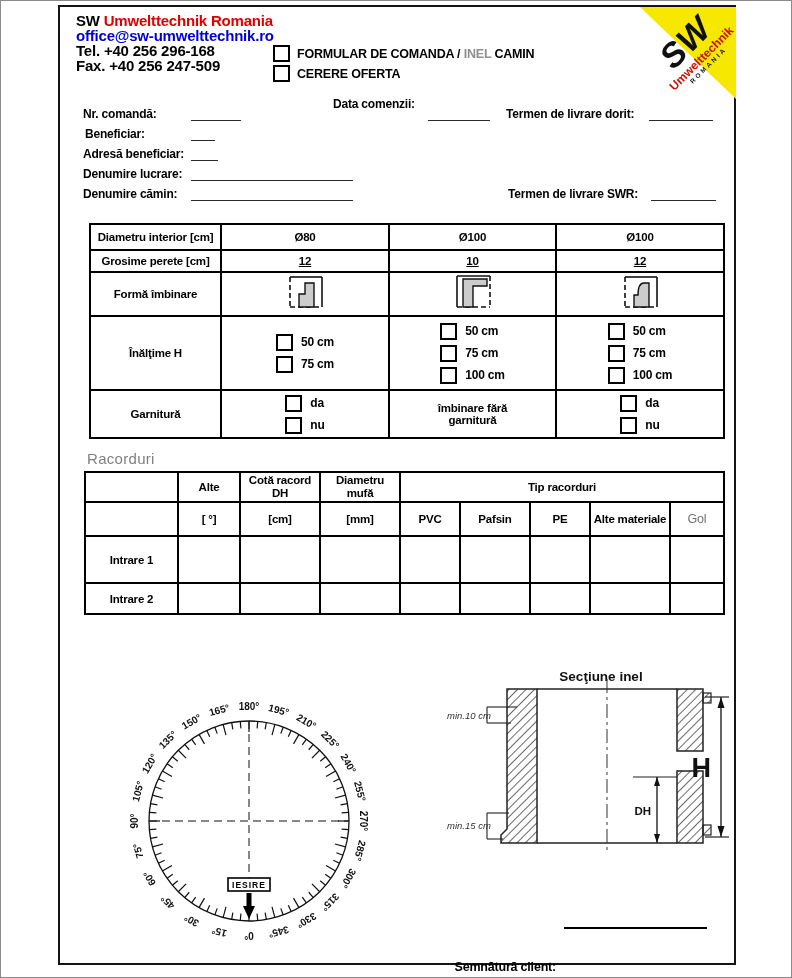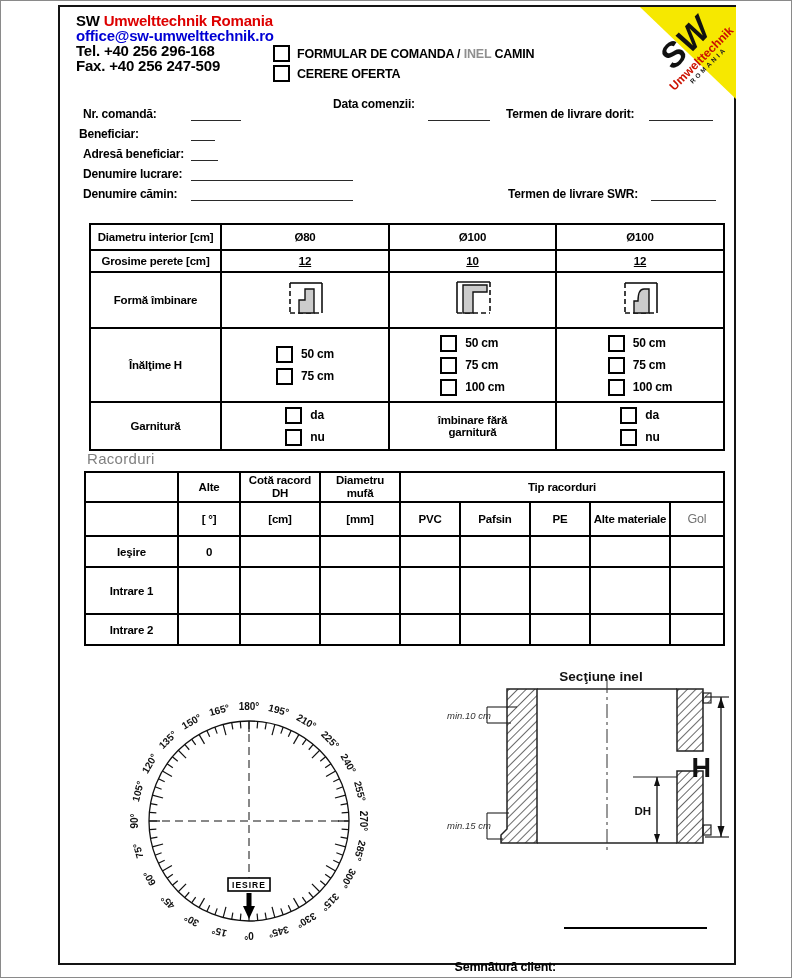--- a/index.html
+++ b/index.html
@@ -93,21 +93,21 @@
     </div>
   </div>
 
   <div class="fld" style="left:82px;top:106px">Nr. comandă:</div>
   <div class="uline" style="left:190px;top:119px;width:50px"></div>
   <div class="fld" style="left:332px;top:96px">Data comenzii:</div>
   <div class="uline" style="left:427px;top:119px;width:62px"></div>
   <div class="fld" style="left:505px;top:106px">Termen de livrare dorit:</div>
   <div class="uline" style="left:648px;top:119px;width:64px"></div>
 
-  <div class="fld" style="left:78px;top:126px">Beneficiar:</div>
+  <div class="fld" style="left:84px;top:126px">Beneficiar:</div>
   <div class="uline" style="left:190px;top:139px;width:24px"></div>
   <div class="fld" style="left:82px;top:146px">Adresă beneficiar:</div>
   <div class="uline" style="left:190px;top:159px;width:27px"></div>
   <div class="fld" style="left:82px;top:166px">Denumire lucrare:</div>
   <div class="uline" style="left:190px;top:179px;width:162px"></div>
   <div class="fld" style="left:82px;top:186px">Denumire cămin:</div>
   <div class="uline" style="left:190px;top:199px;width:162px"></div>
   <div class="fld" style="left:507px;top:186px">Termen de livrare SWR:</div>
   <div class="uline" style="left:650px;top:199px;width:65px"></div>
 
@@ -124,21 +124,21 @@
       <td>Ø80</td>
       <td>Ø100</td>
       <td>Ø100</td>
     </tr>
     <tr style="height:22px">
       <td>Grosime perete [cm]</td>
       <td class="gros">12</td>
       <td class="gros">10</td>
       <td class="gros">12</td>
     </tr>
-    <tr style="height:56px">
+    <tr style="height:44px">
       <td class="lbl-left">Formă îmbinare</td>
       <td>
         <svg width="48" height="40" viewBox="0 0 48 40">
           <line x1="9" y1="4" x2="41" y2="4" stroke="#111" stroke-width="1.6"></line>
           <line x1="41" y1="4" x2="41" y2="34" stroke="#111" stroke-width="1.6"></line>
           <line x1="9" y1="34" x2="41" y2="34" stroke="#111" stroke-width="1.6" stroke-dasharray="5 3"></line>
           <line x1="9" y1="4" x2="9" y2="34" stroke="#111" stroke-width="1.6" stroke-dasharray="5 3"></line>
           <path d="M18,34 L18,21 L24,21 L24,10 L33,10 L33,34 Z" fill="#ccc" stroke="#111" stroke-width="1.4"></path>
         </svg>
       </td>
@@ -273,31 +273,20 @@
     <tr style="height:34px">
       <td></td>
       <td>[ °]</td>
       <td>[cm]</td>
       <td>[mm]</td>
       <td>PVC</td>
       <td>Pafsin</td>
       <td>PE</td>
       <td class="small2">Alte materiale</td>
       <td class="golcell">Gol</td>
-    </tr>
-    <tr style="height:31px">
-      <td class="rowlabel">Ieşire</td>
-      <td>0</td>
-      <td></td>
-          <td></td>
-      <td></td>
-          <td></td>
-      <td></td>
-          <td></td>
-      <td></td>
     </tr>
     <tr style="height:47px">
       <td class="rowlabel">Intrare 1</td>
       <td></td>
       <td></td>
           <td></td>
       <td></td>
           <td></td>
       <td></td>
           <td></td>

